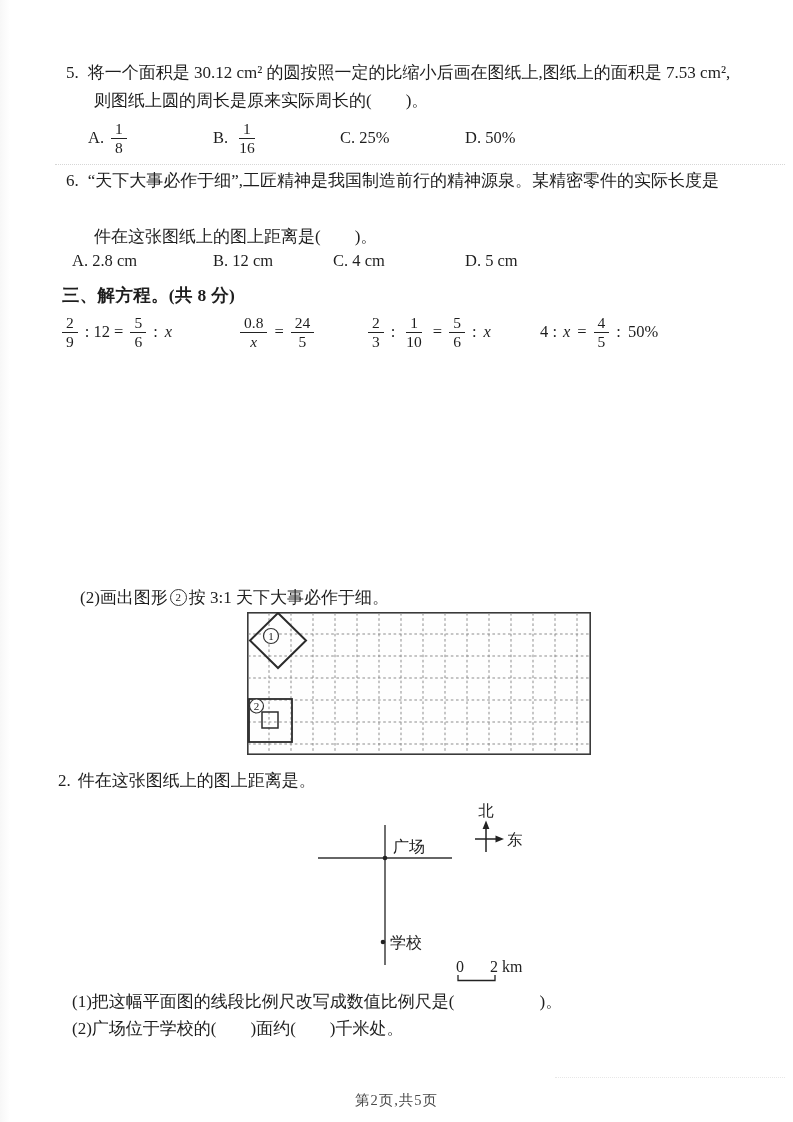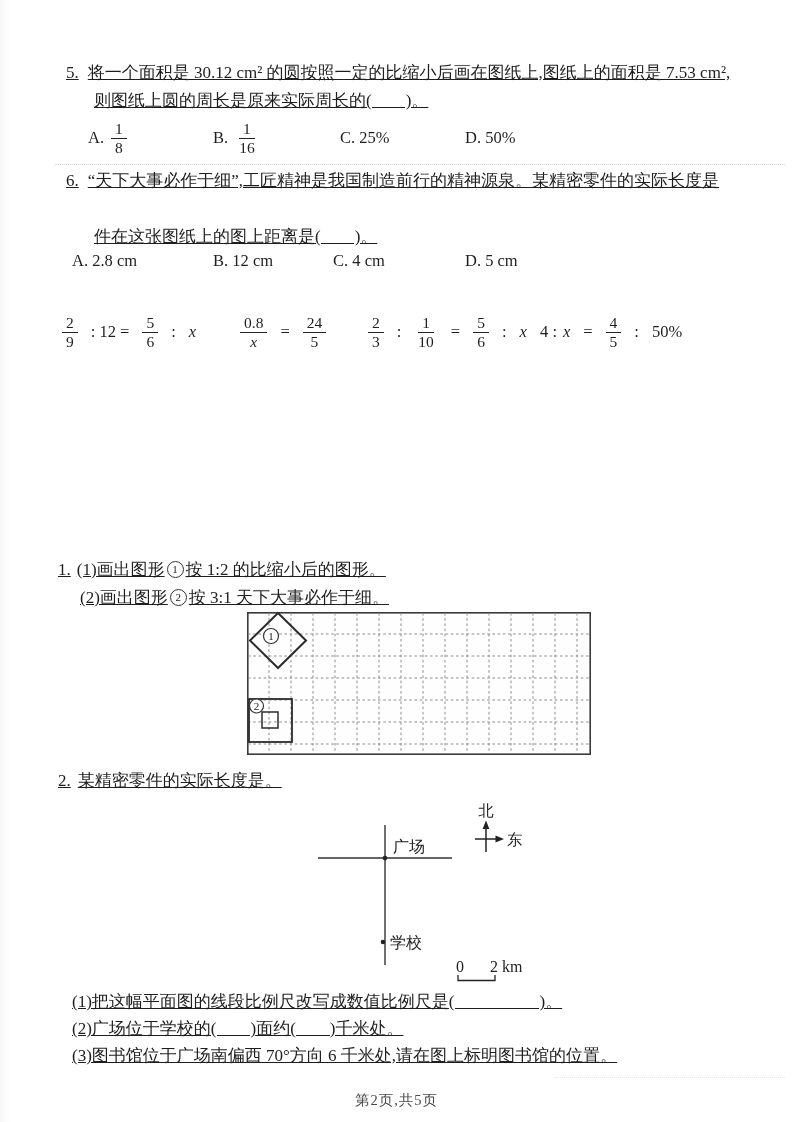--- a/index.html
+++ b/index.html
@@ -5,33 +5,33 @@
   html,body{margin:0;padding:0;}
   body{
     width:793px;height:1122px;
     background:#ffffff;
     font-family:"Liberation Serif","DejaVu Serif",serif;
     color:#1e1e1e;
     position:relative;
     overflow:hidden;
   }
   .sheet{position:absolute;inset:0;background:linear-gradient(90deg, #f7f7f7 0px, #ffffff 10px);}
-  .line{position:absolute;font-size:17px;line-height:1.35;white-space:nowrap;text-decoration:underline;}
+  .line{position:absolute;font-size:17px;line-height:1.35;white-space:nowrap;}
   .qnum{margin-right:9px;}
   .bold{font-weight:bold;font-size:17.5px;letter-spacing:0.3px;}
   
   .optrow-item{position:absolute;display:flex;align-items:center;font-size:16.5px;white-space:nowrap;}
   .optrow-item .lbl{margin-right:7px;}
   
   .frac{display:inline-flex;flex-direction:column;align-items:center;line-height:1.12;font-size:15.5px;vertical-align:middle;}
   .frac .fn{padding:0 4px;border-bottom:1.3px solid #222;}
   .frac .fd{padding:0 4px;}
   
   .equation{position:absolute;top:306px;height:52px;display:flex;align-items:center;font-size:16.5px;white-space:nowrap;}
-  .op{margin:0 13px;font-family:Liberation Serif, serif;}
+  .op{margin:0 7px;font-family:Liberation Serif, serif;}
   .var{font-style:italic;}
   .den-var{font-style:italic;}
   
   .cd{display:inline-block;width:15px;height:15px;border:1.2px solid #333;border-radius:50%;
       text-align:center;line-height:15px;font-size:11px;vertical-align:2px;margin:0 2px;}
   .footer{position:absolute;top:1091px;left:0;width:100%;text-align:center;font-size:14.5px;color:#4a4a4a;letter-spacing:1px;}
   .artifact{position:absolute;border-top:1px dotted rgba(0,0,0,0.16);height:0;}
   svg text{font-family:"Liberation Serif","DejaVu Serif",serif;fill:#222;}
 </style>
 </head>
@@ -81,20 +81,23 @@
   <div class="optrow-item" style="top:251px;left:213px;">
       <span>B. 12 cm</span>
     </div>
   <div class="optrow-item" style="top:251px;left:333px;justify-content:flex-end;">
       <span>C. 4 cm</span>
     </div>
   <div class="optrow-item" style="top:251px;left:465px;">
       <span>D. 5 cm</span>
     </div>
 
+  <div class="line bold" style="top:284px;left:62px;">
+    <span>三、解方程。(共 8 分)</span>
+  </div>
 
   <div class="equation" style="left:62px;">
     <span class="frac">
         <span class="fn">2</span>
         <span class="fd">9</span>
       </span>
     <span class="op">: 12 =</span>
     <span class="frac">
         <span class="fn">5</span>
         <span class="fd">6</span>
@@ -137,42 +140,39 @@
     <span class="op">=</span>
     <span class="frac">
         <span class="fn">4</span>
         <span class="fd">5</span>
       </span>
     <span class="op">:</span>
     <span>50%</span>
   </div>
 
 
-  <div class="line" style="top:559px;left:58px;">
-    <span class="qnum" style="margin-right:6px;">1.</span><span>(1)画出图形</span><span class="cd">1</span><span>按 1:2 的比缩小后的图形。</span>
-  </div>
   <div class="line" style="top:587px;left:80px;">
     <span>(2)画出图形</span><span class="cd">2</span><span>按 3:1 天下大事必作于细。</span>
   </div>
 
   <svg style="position:absolute;left:247px;top:612px;" width="344" height="143" viewBox="0 0 344 143">
     <rect x="0.8" y="0.8" width="342.4" height="141.4" fill="#fefefe" stroke="#3a3a3a" stroke-width="1.6"></rect>
     <path d="M22 1V142M44 1V142M66 1V142M88 1V142M110 1V142M132 1V142M154 1V142M176 1V142M198 1V142M220 1V142M242 1V142M264 1V142M286 1V142M308 1V142M330 1V142" stroke="#8d8d8d" stroke-width="1" stroke-dasharray="2.6 2.6" fill="none"></path>
     <path d="M1 22H343M1 44H343M1 66H343M1 88H343M1 110H343M1 132H343" stroke="#8d8d8d" stroke-width="1" stroke-dasharray="2.6 2.6" fill="none"></path>
     <polygon points="31,1 59,28.5 31,56 3,28.5" fill="none" stroke="#2b2b2b" stroke-width="2"></polygon>
     <circle cx="24" cy="24" r="7.5" fill="#fefefe" stroke="#333" stroke-width="1.2"></circle>
     <text x="24" y="28" text-anchor="middle" font-size="11">1</text>
     <rect x="2" y="87" width="43" height="43" fill="none" stroke="#2b2b2b" stroke-width="1.8"></rect>
     <rect x="15" y="100" width="16" height="16" fill="none" stroke="#2b2b2b" stroke-width="1.5"></rect>
     <circle cx="9.5" cy="94" r="7" fill="#fefefe" stroke="#333" stroke-width="1.2"></circle>
     <text x="9.5" y="98" text-anchor="middle" font-size="11">2</text>
   </svg>
 
   <div class="line" style="top:770px;left:58px;">
-    <span class="qnum" style="margin-right:7px;">2.</span><span>某精密零件的实际长度是。</span>
+    <span class="qnum" style="margin-right:7px;">2.</span><span>件在这张图纸上的图上距离是。</span>
   </div>
 
   <svg style="position:absolute;left:298px;top:795px;" width="245" height="195" viewBox="0 0 245 195">
 
     <line x1="87" y1="30" x2="87" y2="170" stroke="#333" stroke-width="1.4"></line>
     <line x1="20" y1="63" x2="154" y2="63" stroke="#333" stroke-width="1.4"></line>
     <circle cx="87" cy="63" r="2.3" fill="#222"></circle>
     <text x="95" y="57" font-size="16">广场</text>
     <circle cx="85" cy="147" r="2.3" fill="#222"></circle>
     <text x="92" y="153" font-size="16">学校</text>
@@ -192,21 +192,18 @@
       <polyline points="160,180 160,185.5 197,185.5 197,180" fill="none" stroke="#222" stroke-width="1.3"></polyline>
     </g>
   </svg>
 
   <div class="line" style="top:991px;left:72px;">
     <span>(1)把这幅平面图的线段比例尺改写成数值比例尺是(　　　　　)。</span>
   </div>
   <div class="line" style="top:1018px;left:72px;">
     <span>(2)广场位于学校的(　　)面约(　　)千米处。</span>
   </div>
-  <div class="line" style="top:1045px;left:72px;">
-    <span>(3)图书馆位于广场南偏西 70°方向 6 千米处,请在图上标明图书馆的位置。</span>
-  </div>
 
   <div class="footer">
     <span>第2页,共5页</span>
   </div>
 
 </div>
 
 </body></html>

